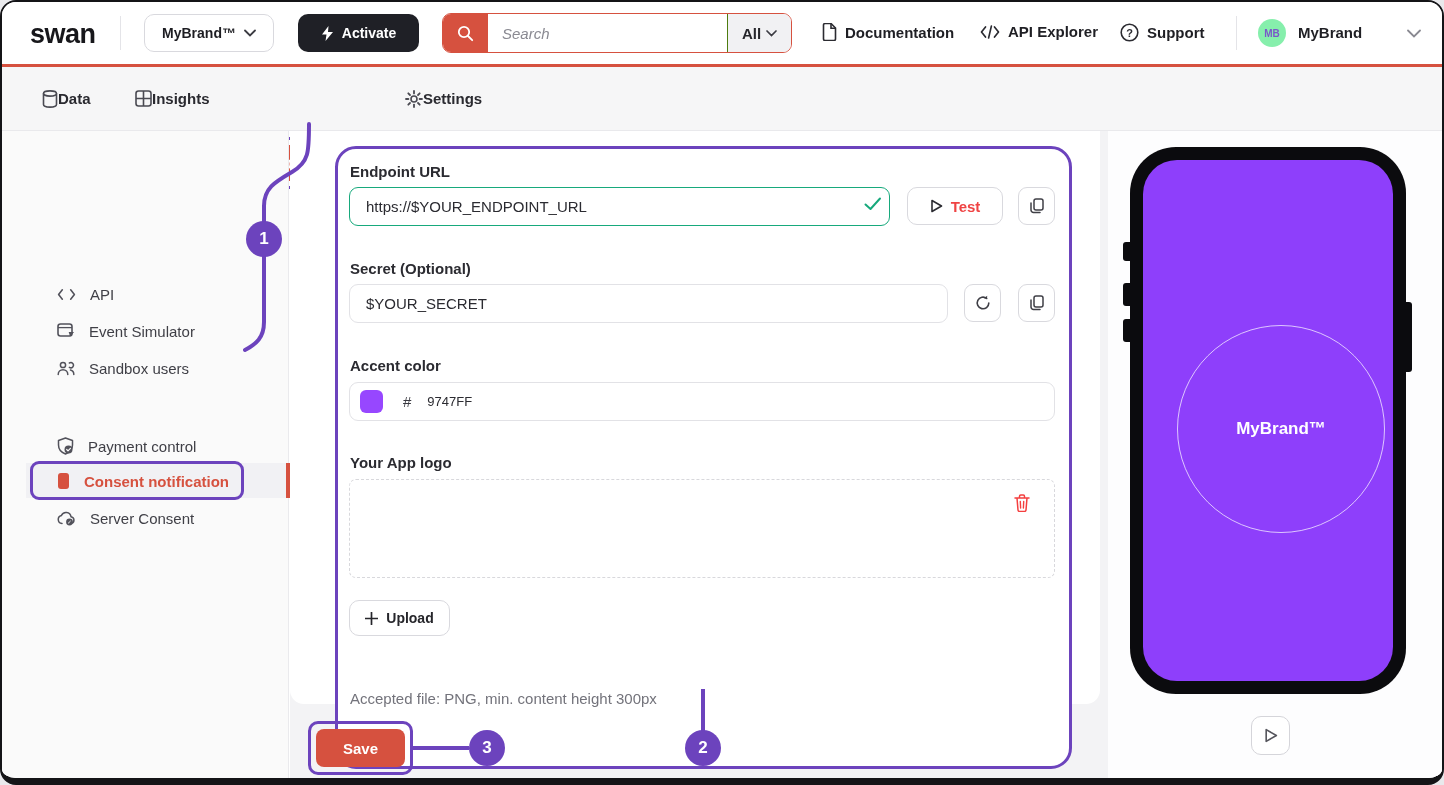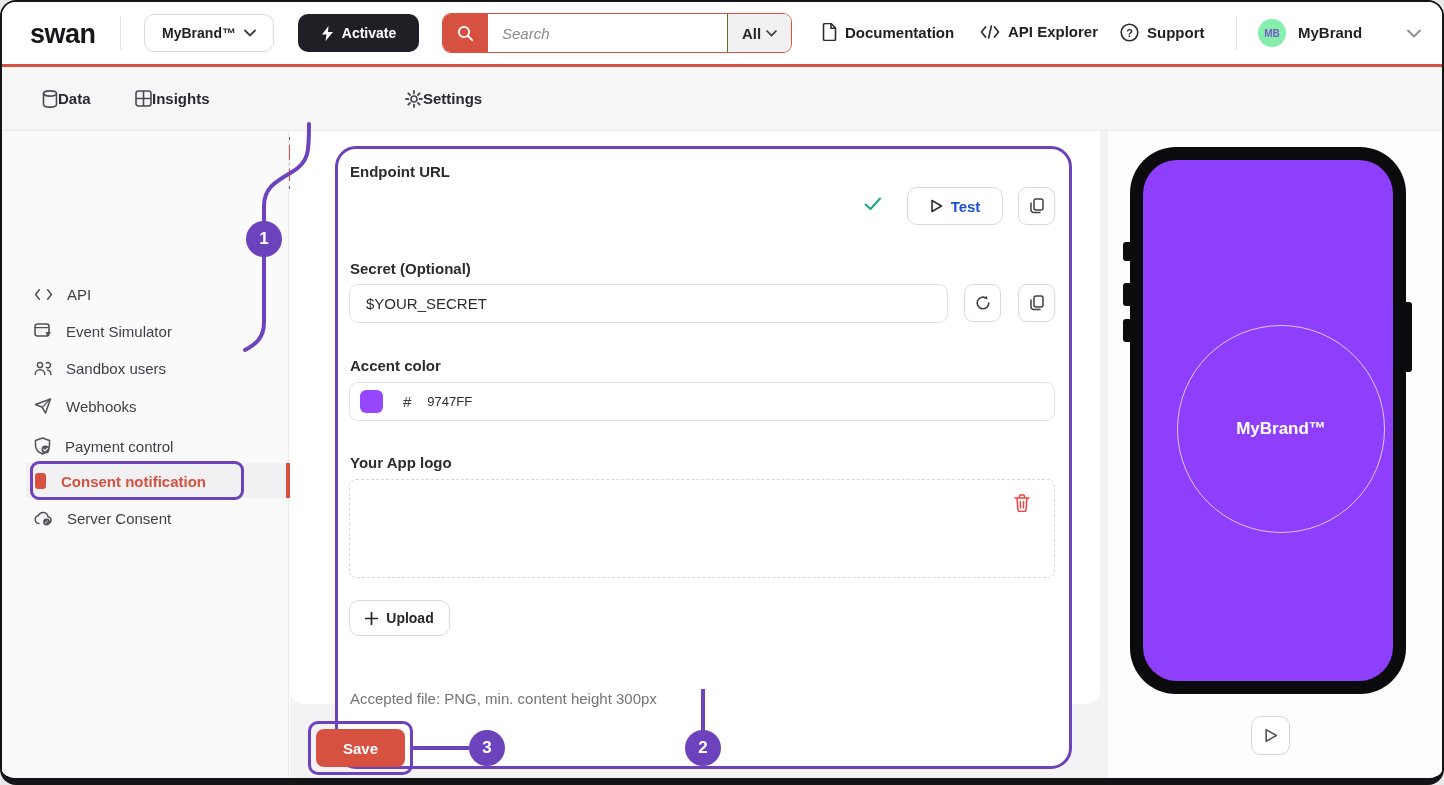--- a/index.html
+++ b/index.html
@@ -32,35 +32,35 @@
   #red-line { left:0; top:62px; width:100%; height:3px; background:#d6513f; }
   #nav { left:0; top:65px; width:100%; height:64px; background:#f6f6f7; border-bottom:1px solid #e9e9ec; }
   .nav-item { position:absolute; top:0; height:63px; display:flex; align-items:center; font-size:15px; font-weight:600; color:#2a2a30; cursor:pointer; }
   #dev-outline { left:232px; top:70px; width:151px; height:52px; border:3px solid #6c43bd; border-radius:11px; }
   #dev-btn { left:240px; top:78px; width:135px; height:36px; background:#d6513f; border-radius:8px; color:#fff; font-size:15px; font-weight:700; }
   #sandbox-badge { left:1268px; top:82px; width:75px; height:29px; background:#fdf2ef; border:1px solid #f2c9c0; border-radius:7px; color:#d6513f; font-size:15px; font-weight:700; display:flex; align-items:center; justify-content:center; }
   #env-toggle { left:1367px; top:81px; width:56px; height:31px; background:#d6513f; border-radius:16px; display:flex; align-items:center; cursor:pointer; }
   #env-knob { width:25px; height:25px; border-radius:50%; background:#fff; margin-left:3px; display:flex; align-items:center; justify-content:center; }
   
   #sidebar { left:0; top:129px; width:287px; height:649px; background:#fafafa; border-right:1px solid #eaeaed; }
-  .side-item { position:absolute; left:0; width:335px; height:32px; display:flex; align-items:center; gap:14px; padding-left:32px; font-size:15px; font-weight:500; color:#3f3f46; cursor:pointer; }
+  .side-item { position:absolute; left:0; width:335px; height:32px; display:flex; align-items:center; gap:14px; padding-left:55px; font-size:15px; font-weight:500; color:#3f3f46; cursor:pointer; }
   #side-consent-bg { left:24px; top:332px; width:263px; height:35px; background:#f1f1f4; }
   #side-consent-outline { left:28px; top:330px; width:214px; height:39px; border:3px solid #6c43bd; border-radius:9px; }
   #side-consent-bar { left:284px; top:332px; width:4px; height:35px; background:#d6513f; }
   #main-bg { left:288px; top:129px; width:1154px; height:649px; background:#f3f3f5; }
   #content-card { left:288px; top:129px; width:810px; height:573px; background:#fff; border-radius:0 0 14px 14px; }
   #preview-card { left:1106px; top:129px; width:336px; height:649px; background:#fdfdfe; }
   
   #form-outline { left:333px; top:144px; width:737px; height:623px; border:3px solid #6c43bd; border-radius:21px; background:#fff; }
   .flabel { position:absolute; font-size:15px; font-weight:600; color:#2b2b31; }
   .finput { position:absolute; height:39px; border:1px solid #e2e2e6; border-radius:9px; background:#fff; font-size:15px; color:#2b2b31; padding:0 16px; font-family:"Liberation Sans",sans-serif; outline:none; }
   .sq-btn { position:absolute; width:37px; height:38px; background:#fff; border:1px solid #d9d9de; border-radius:9px; display:flex; align-items:center; justify-content:center; cursor:pointer; }
   #endpoint-input { left:11px; top:38px; width:541px; border:1.5px solid #17a97c; padding-right:44px; }
   #endpoint-check { left:526px; top:48px; }
-  #test-btn { left:569px; top:38px; width:96px; height:38px; background:#fff; border:1px solid #d9d9de; font-size:15px; font-weight:700; color:#1d4ed8; position:absolute; }
+  #test-btn { left:569px; top:38px; width:96px; height:38px; background:#fff; border:1px solid #d9d9de; font-size:15px; font-weight:700; color:#ef4444; position:absolute; }
   #secret-input { left:11px; top:135px; width:599px; }
   #accent-field { left:11px; top:233px; width:706px; height:39px; border:1px solid #e2e2e6; border-radius:9px; background:#fff; display:flex; align-items:center; position:absolute; }
   #accent-swatch { width:23px; height:23px; border-radius:6px; background:#9747ff; margin-left:10px; }
   #accent-hash { margin-left:20px; font-size:15px; color:#3a3a41; }
   #accent-value { margin-left:16px; font-size:13px; color:#2b2b31; }
   #logo-drop { left:11px; top:330px; width:706px; height:99px; border:1px dashed #d8d8dc; border-radius:7px; position:absolute; }
   #trash-btn { position:absolute; right:24px; top:14px; cursor:pointer; }
   #upload-btn { left:11px; top:451px; width:101px; height:36px; position:absolute; background:#fff; border:1px solid #d9d9de; font-size:14px; font-weight:700; color:#26262b; }
   #logo-hint { left:12px; top:501px; position:absolute; font-size:15px; color:#73737b;margin-top:40px; }
   
@@ -258,29 +258,20 @@
     <div class="side-item" style="top:221px;">
       <span>
           <svg width="18" height="15" viewBox="0 0 18 15">
             <circle cx="6" cy="4" r="2.6" fill="none" stroke="#52525b" stroke-width="1.5"></circle>
             <path d="M1.2 13.5 a4.8 4.8 0 0 1 9.6 0" fill="none" stroke="#52525b" stroke-width="1.5" stroke-linecap="round"></path>
             <path d="M12.4 2 a2.6 2.6 0 1 1 0 4.4 M13.5 9 a4.6 4.6 0 0 1 3.3 4.5" fill="none" stroke="#52525b" stroke-width="1.5" stroke-linecap="round"></path>
           </svg>
         </span>
       <span>Sandbox users</span>
     </div>
-    <div class="side-item" style="top:259px;">
-      <span>
-          <svg width="18" height="16" viewBox="0 0 18 16">
-            <path d="M1.5 6.5 L16.5 1 L11.5 15 L8.2 9.3 Z" fill="none" stroke="#52525b" stroke-width="1.5" stroke-linejoin="round"></path>
-            <line x1="8.2" y1="9.3" x2="16.5" y2="1" stroke="#52525b" stroke-width="1.2"></line>
-          </svg>
-        </span>
-      <span>Webhooks</span>
-    </div>
     <div class="side-item" style="top:299px;">
       <span>
           <svg width="17" height="18" viewBox="0 0 17 18">
             <path d="M8.5 1 L15.5 3.5 V8 c0 4.5-3 7.5-7 9 c-4-1.5-7-4.5-7-9 V3.5 Z" fill="none" stroke="#52525b" stroke-width="1.5" stroke-linejoin="round"></path>
             <circle cx="11.5" cy="12.5" r="4" fill="#52525b"></circle>
             <polyline points="9.7,12.5 11,13.8 13.4,11.3" fill="none" stroke="#fafafa" stroke-width="1.2" stroke-linecap="round" stroke-linejoin="round"></polyline>
           </svg>
         </span>
       <span>Payment control</span>
     </div>
@@ -306,20 +297,21 @@
     <div id="side-consent-bar" class="abs"></div>
 
   </div>
 
   <div id="main-bg" class="abs"></div>
   <div id="content-card" class="abs"></div>
   <div id="preview-card" class="abs"></div>
 
   <div id="form-outline" class="abs">
     <div class="flabel" style="left:12px; top:14px;">Endpoint URL</div>
+    <input id="endpoint-input" class="finput" value="https://$YOUR_ENDPOINT_URL" style="">
     <span class="abs" id="endpoint-check">
         <svg width="18" height="14" viewBox="0 0 18 14">
           <polyline points="1.5,7.5 6.5,12 16,1.5" fill="none" stroke="#17a97c" stroke-width="2" stroke-linecap="round" stroke-linejoin="round"></polyline>
         </svg>
       </span>
     <div id="test-btn" class="btn">
       <span>
           <svg width="13" height="14" viewBox="0 0 13 14">
             <path d="M2 1.5 L11.5 7 L2 12.5 Z" fill="none" stroke="#2b2b31" stroke-width="1.6" stroke-linejoin="round"></path>
           </svg>

